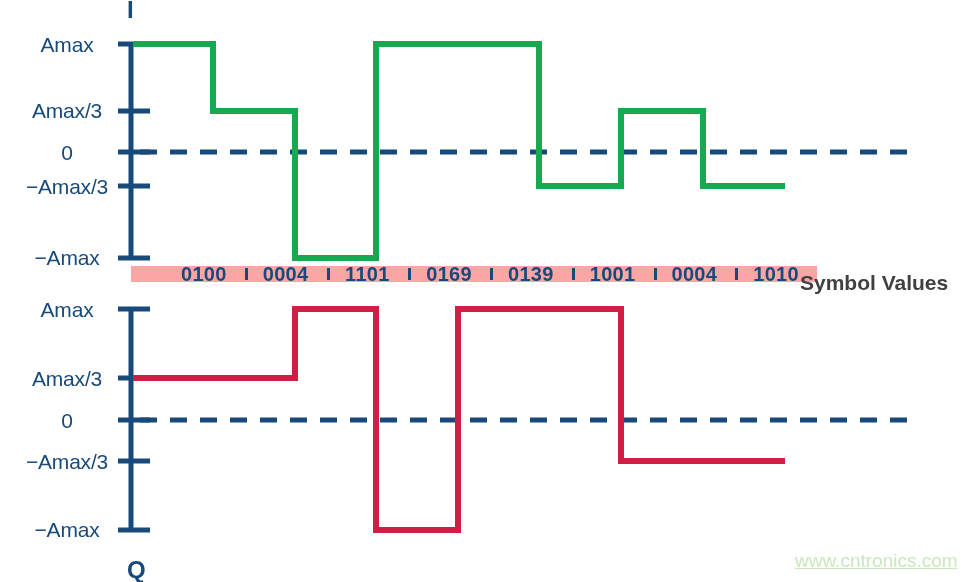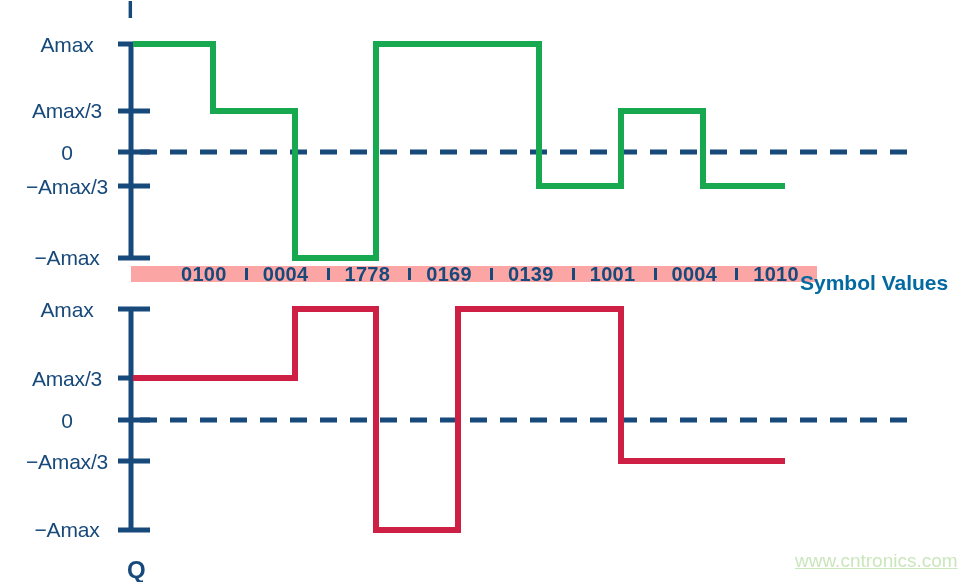--- a/index.html
+++ b/index.html
@@ -61,21 +61,21 @@
     left: 0;
     top: 2px;
     bottom: 2px;
     width: 3px;
     background: #17497a;
   }
   #symbol-values-label {
     position: absolute;
     left: 800px;
     top: 271px;
-    color: #0369a1;
+    color: #404040;
     font-weight: bold;
     font-size: 21px;
     white-space: nowrap;
   }
   #watermark {
     position: absolute;
     left: 795px;
     top: 550px;
     color: #cbe6bd;
     font-size: 19px;
@@ -113,21 +113,21 @@
     <line x1="118" y1="258" x2="150" y2="258" stroke="#17497a" stroke-width="5"></line>
 
     <line x1="140" y1="152" x2="915" y2="152" stroke="#17497a" stroke-width="5" stroke-dasharray="17 13"></line>
 
     <polyline fill="none" stroke="#17a850" stroke-width="6" stroke-linejoin="miter" stroke-linecap="butt" points="133,44 213,44 213,111 295,111 295,258 376,258 376,44 539,44 539,186 621,186 621,111 703,111 703,186 785,186"></polyline>
   </svg>
 
   <div id="symbol-strip">
     <div class="symbol-cell">0100</div>
     <div class="symbol-cell">0004</div>
-    <div class="symbol-cell">1778</div>
+    <div class="symbol-cell">1101</div>
     <div class="symbol-cell">0169</div>
     <div class="symbol-cell">0139</div>
     <div class="symbol-cell">1001</div>
     <div class="symbol-cell">0004</div>
     <div class="symbol-cell">1010</div>
   </div>
   <div id="symbol-values-label">Symbol Values</div>
 
   <div class="axis-label-text" style="left:0px; top:298px; width:110px;">Amax</div>
   <div class="axis-label-text" style="left:0px; top:367px; width:110px;">Amax/3</div>

